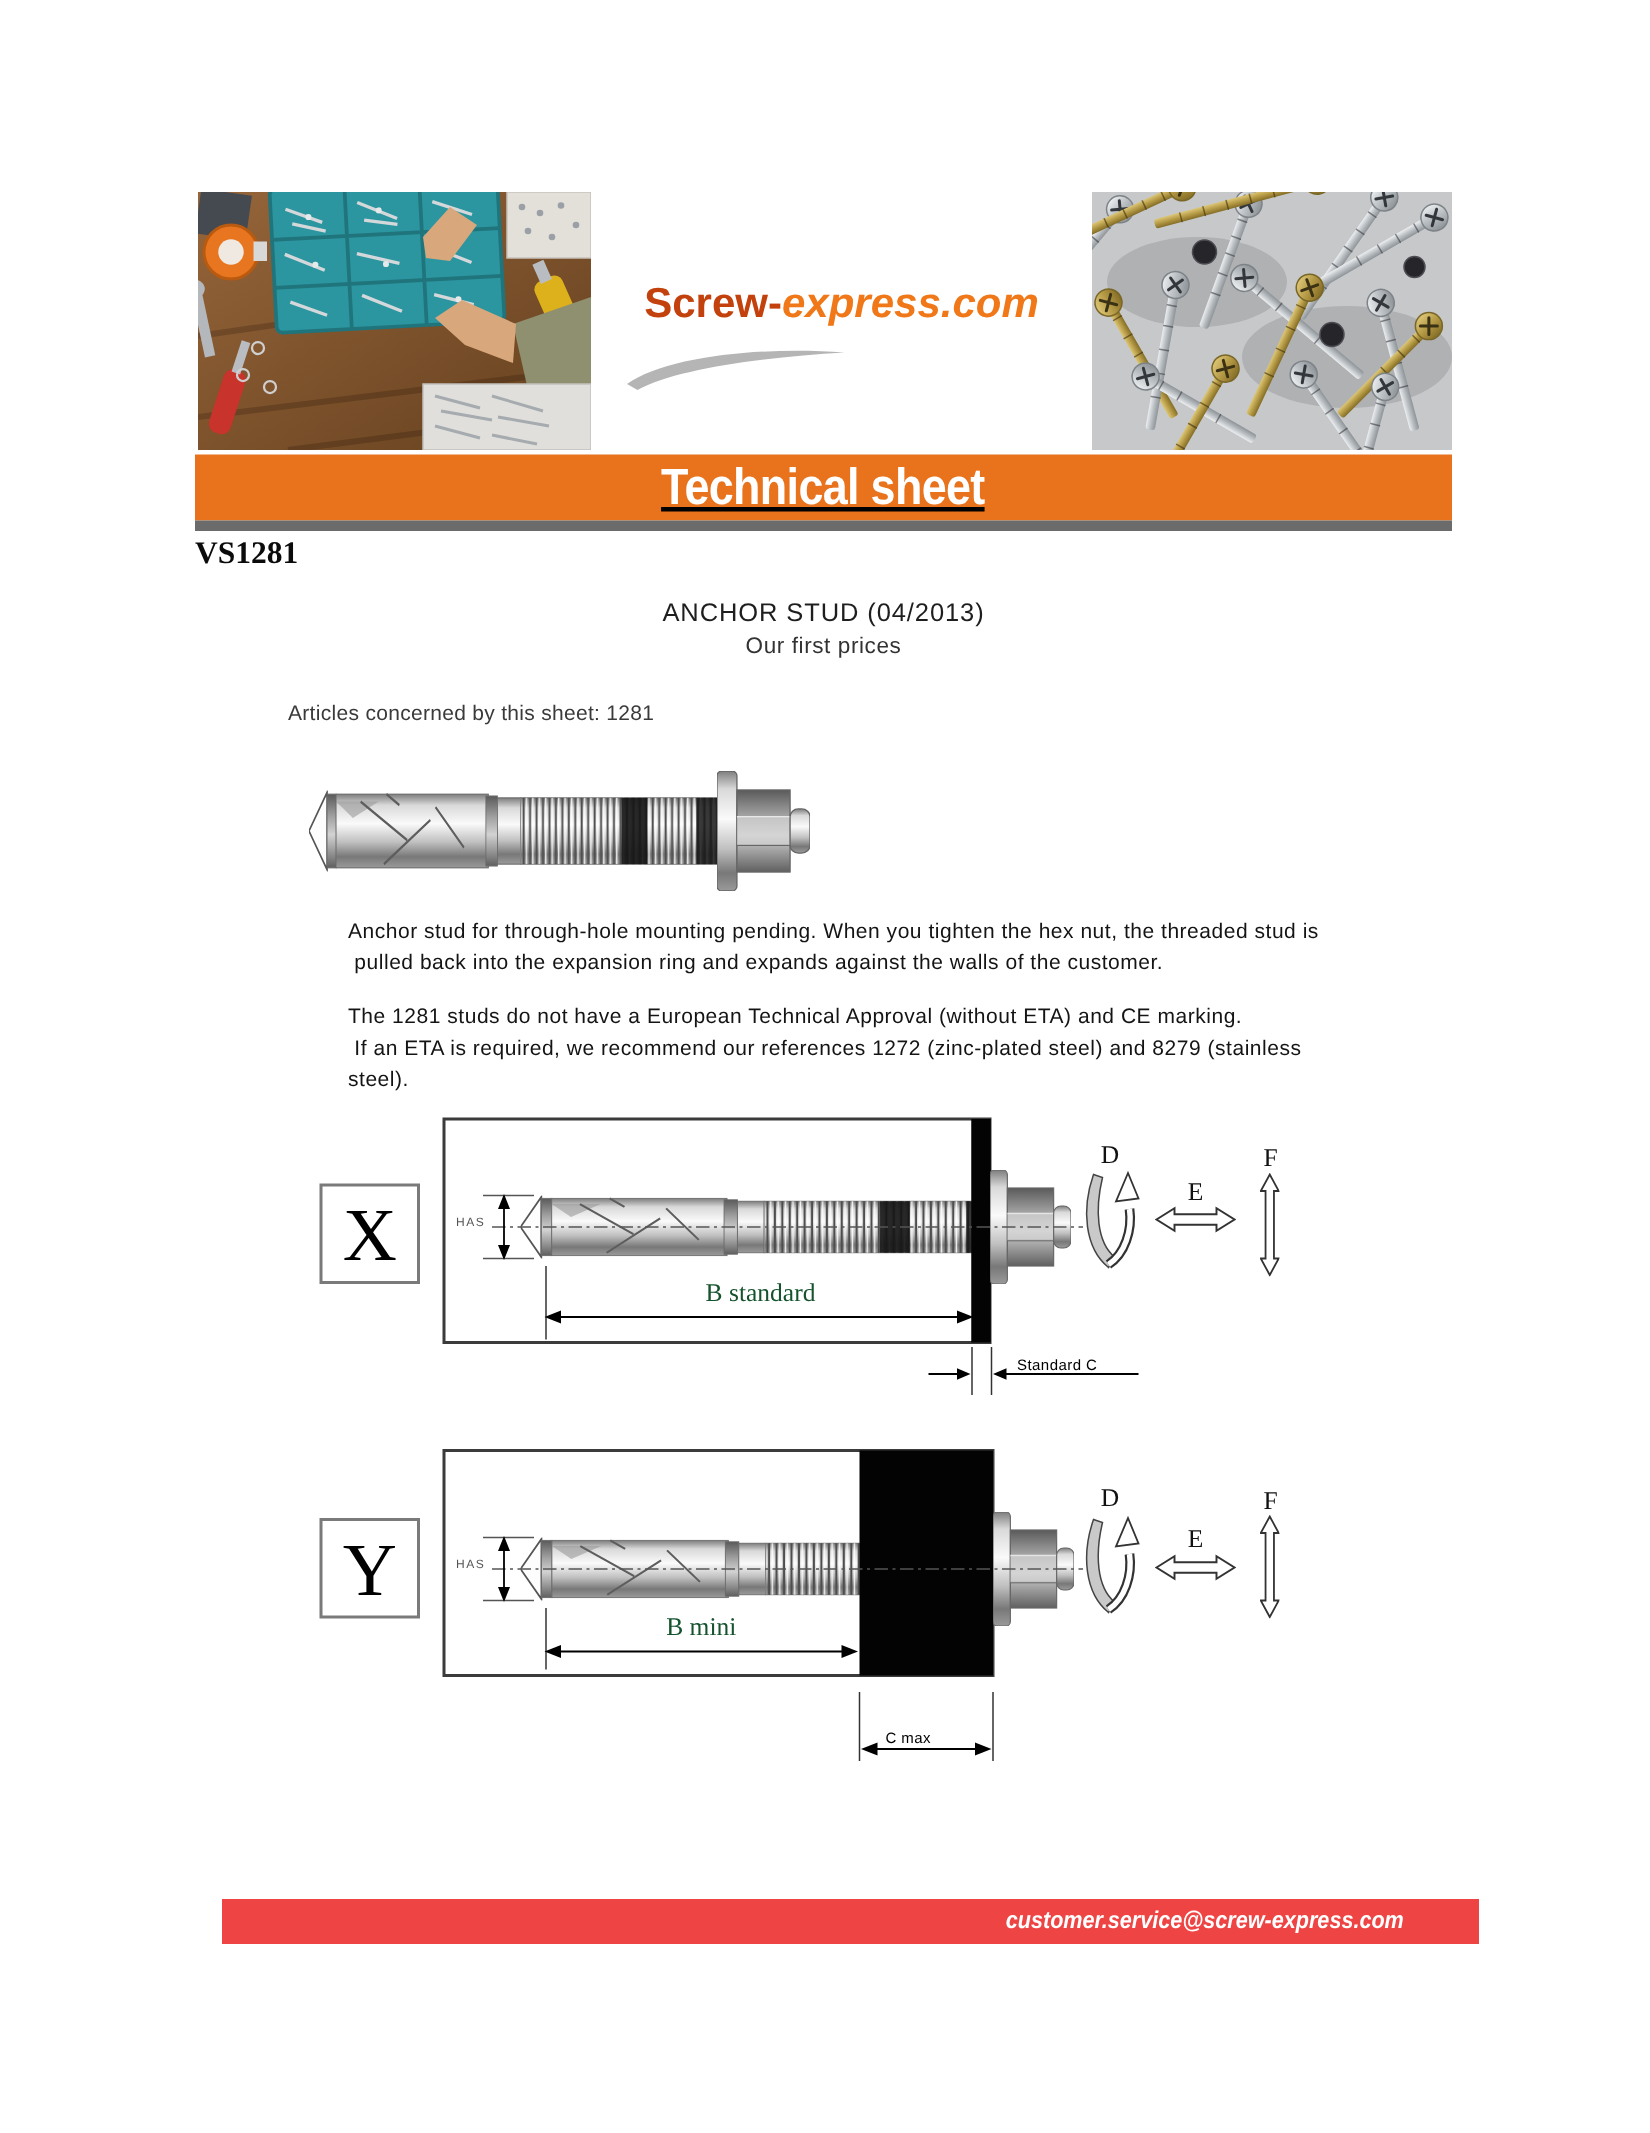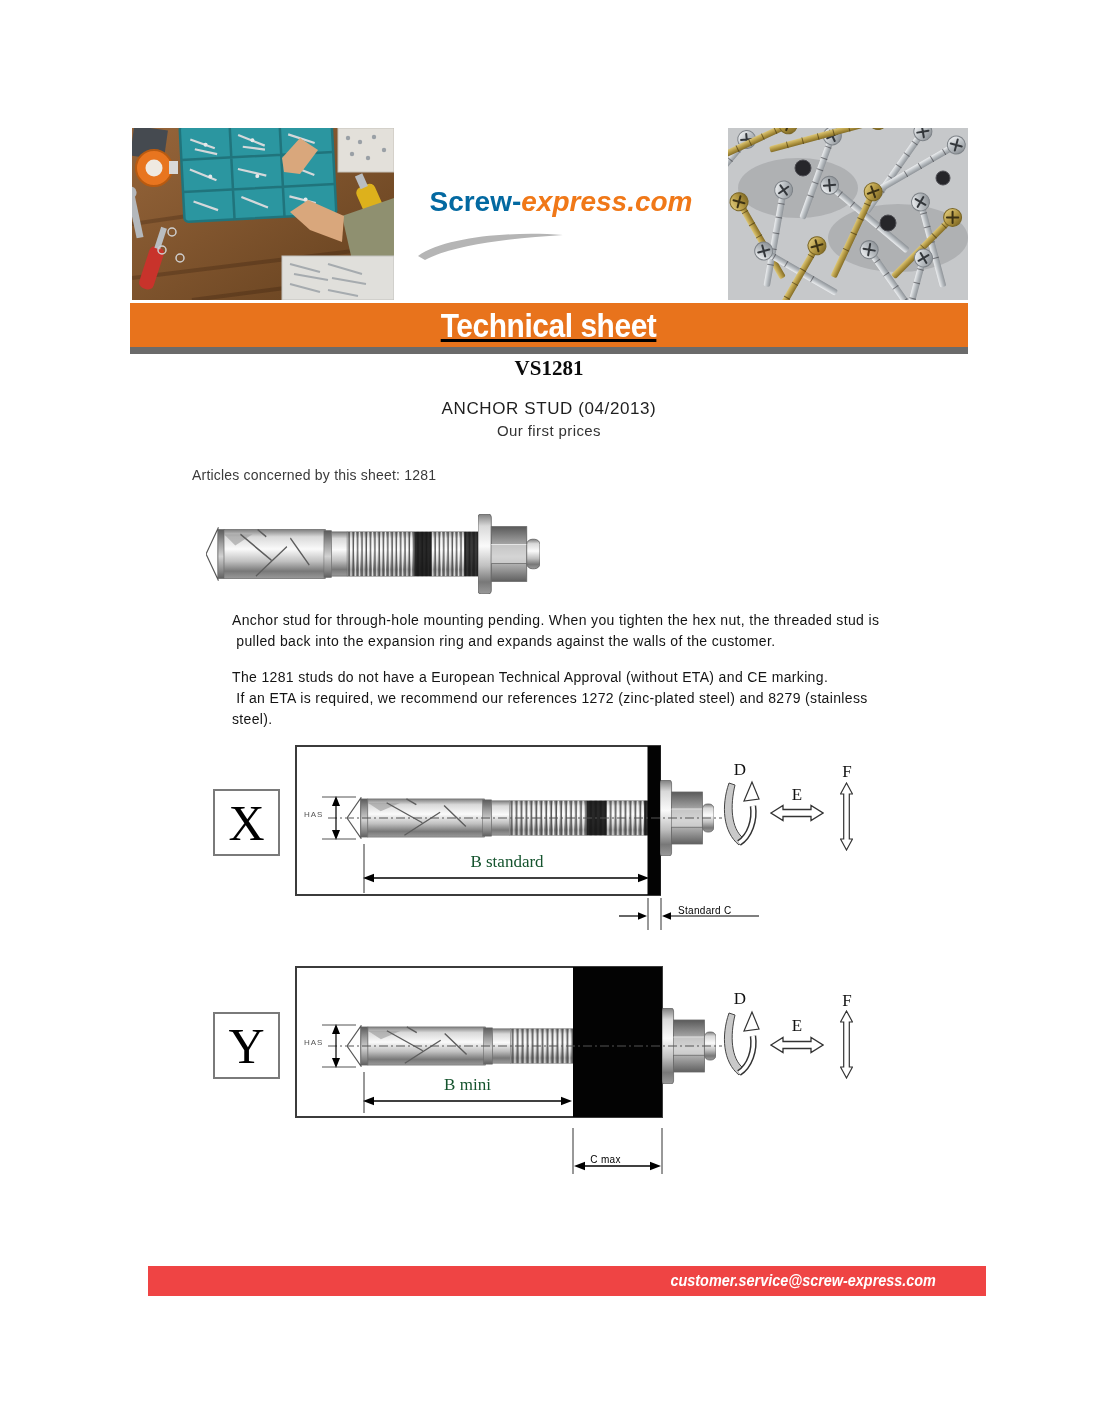--- a/index.html
+++ b/index.html
@@ -3,28 +3,28 @@
 <meta charset="utf-8">
 <style>
   html,body{margin:0;padding:0;background:#fff;}
   .page{position:relative;width:1100px;height:1422px;background:#ffffff;
         font-family:"Liberation Sans",sans-serif;overflow:hidden;}
   .abs{position:absolute;}
   
   .photo{position:absolute;top:128px;height:172px;}
   .logo-row{position:absolute;left:394px;top:186px;width:334px;text-align:center;
             font-size:28px;font-weight:bold;white-space:nowrap;}
-  .logo-p1{color:#0369a1;}
+  .logo-p1{color:#c2410c;}
   .logo-p2{color:#f07818;font-style:italic;}
   .banner{position:absolute;left:130px;top:303px;width:838px;height:44px;background:#e8731c;
           display:flex;align-items:center;justify-content:center;text-decoration:underline;}
   .banner-text{color:#ffffff;font-size:34px;font-weight:bold;transform:scaleX(.88);letter-spacing:-.5px;}
   .divider{position:absolute;left:130px;top:347px;width:838px;height:7px;background:#6b6b6b;}
   
-  .code{position:absolute;left:130px;top:356px;width:838px;text-align:center;
+  .code{position:absolute;left:130px;top:356px;width:838px;text-align:left;
         font-family:"Liberation Serif",serif;font-weight:bold;font-size:21px;color:#0b0b0b;}
   .pname{position:absolute;left:130px;top:399px;width:838px;text-align:center;
          font-size:17px;color:#1e1e1e;letter-spacing:.6px;}
   .psub{position:absolute;left:130px;top:422px;width:838px;text-align:center;
         font-size:15px;color:#333;letter-spacing:.4px;}
   .articles{position:absolute;left:192px;top:467px;font-size:14px;color:#3a3a3a;letter-spacing:.2px;}
   
   .bline{position:absolute;left:188px;font-size:14px;color:#141414;letter-spacing:.35px;white-space:pre;margin-left:44px;}
   
   .dgm{position:absolute;left:130px;width:838px;}

